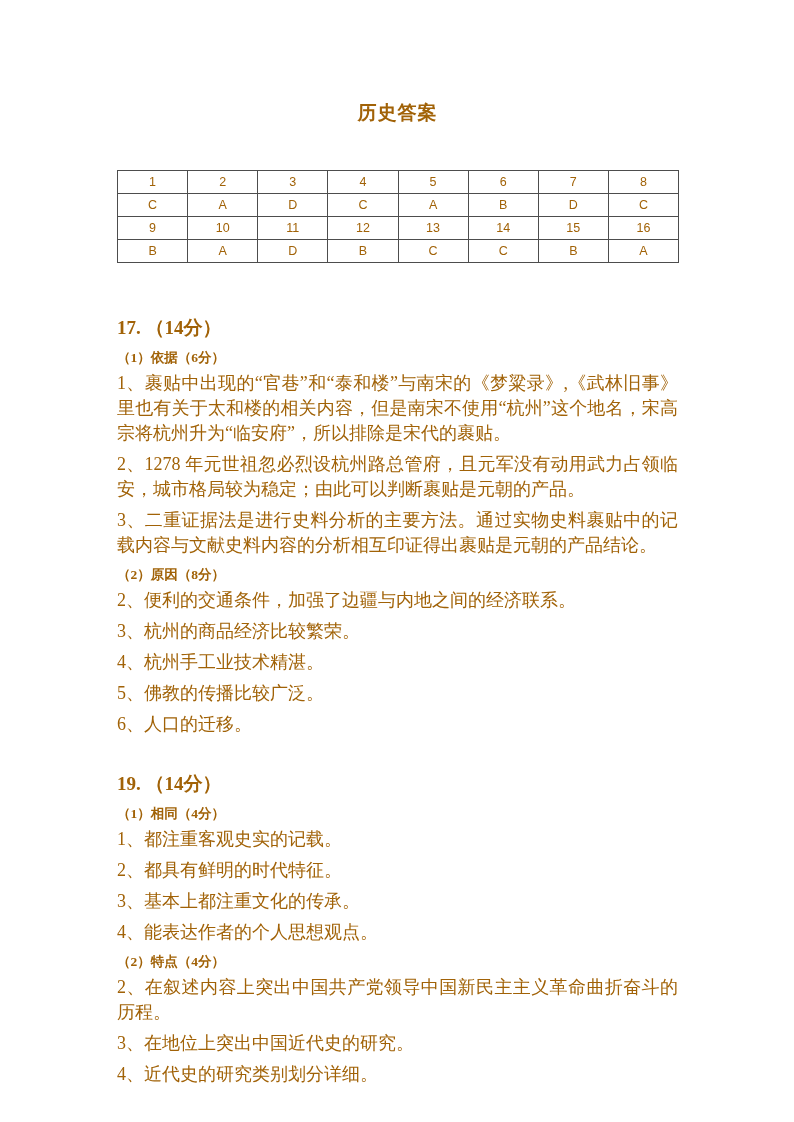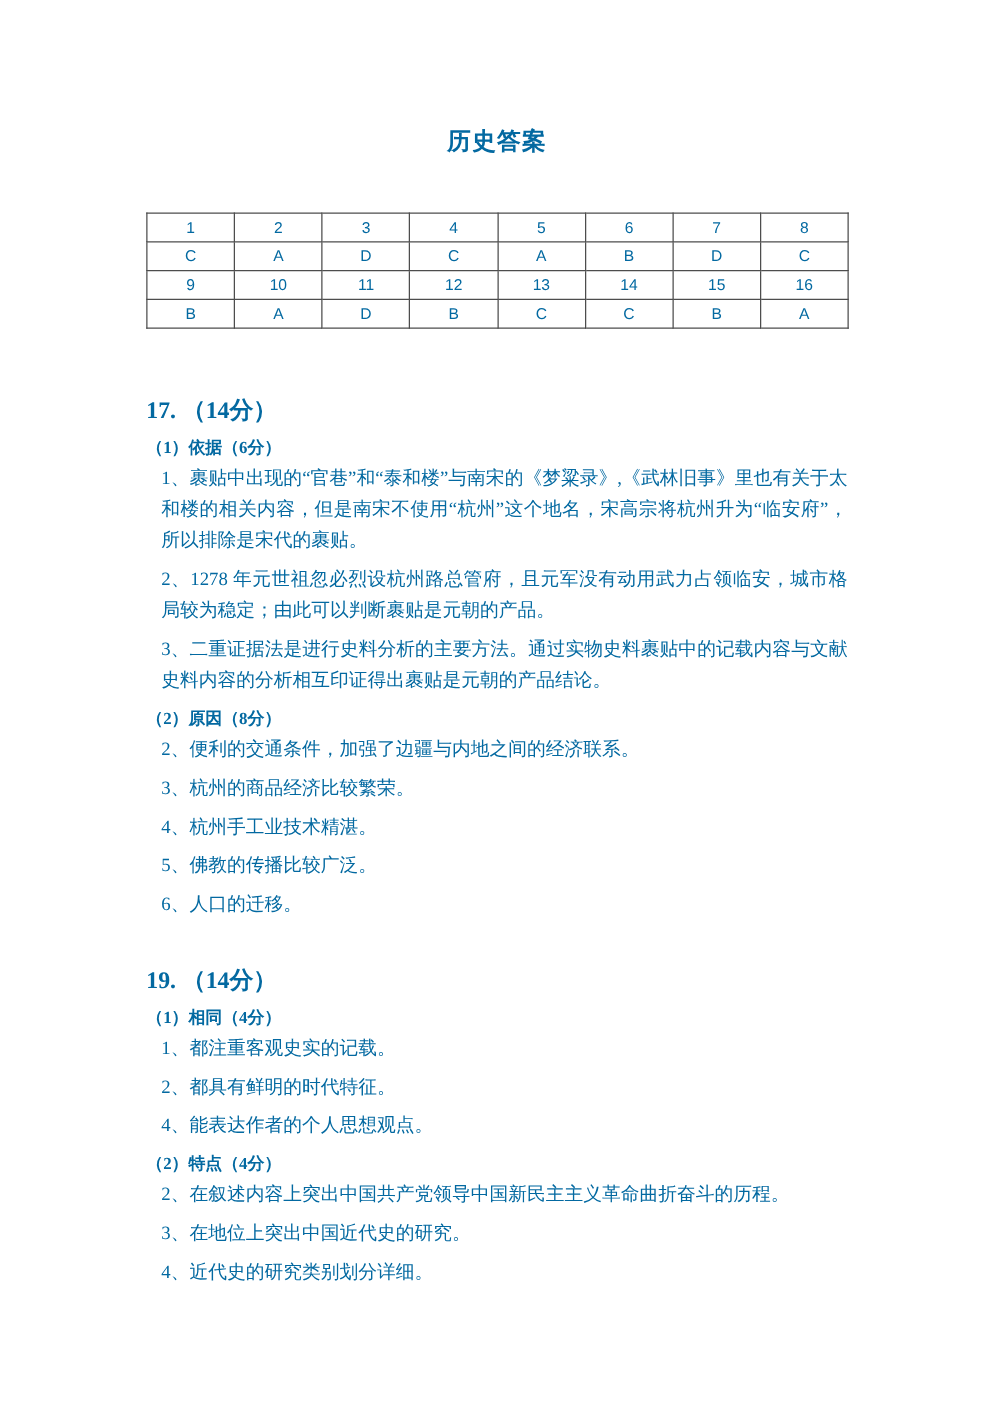--- a/index.html
+++ b/index.html
@@ -7,21 +7,21 @@
     margin: 0;
     padding: 0;
     background: #ffffff;
   }
   .page {
     width: 794px;
     height: 1122px;
     background: #ffffff;
     margin: 0 auto;
     position: relative;
-    color: #0369a1;
+    color: #a16207;
     font-family: "Liberation Serif", "DejaVu Serif", serif;
     overflow: hidden;
   }
   .inner {
     padding: 100px 116px 0 117px;
   }
   .doc-title {
     margin: 0 0 44px 0;
     text-align: center;
     font-size: 19px;
@@ -52,22 +52,22 @@
     margin: 0 0 4px 0;
     font-size: 19px;
     font-weight: 700;
   }
   .part-heading {
     margin: 8px 0 4px 0;
     font-size: 13.5px;
     font-weight: 700;
   }
   .item {
-    margin: 0 0 6px 12px;
-    font-size: 15px;
+    margin: 0 0 6px 0;
+    font-size: 18px;
     line-height: 25px;
     text-align: justify;
   }
 </style>
 </head>
 <body>
 
 <div class="page">
   <div class="inner">
 
@@ -133,20 +133,21 @@
       <p class="item">5、佛教的传播比较广泛。</p>
       <p class="item">6、人口的迁移。</p>
     </section>
 
     <section class="question q18">
       <p class="q-heading">19. （14分）</p>
 
       <p class="part-heading">（1）相同（4分）</p>
       <p class="item">1、都注重客观史实的记载。</p>
       <p class="item">2、都具有鲜明的时代特征。</p>
+      <p class="item">3、基本上都注重文化的传承。</p>
       <p class="item">4、能表达作者的个人思想观点。</p>
 
       <p class="part-heading">（2）特点（4分）</p>
       <p class="item">2、在叙述内容上突出中国共产党领导中国新民主主义革命曲折奋斗的历程。</p>
       <p class="item">3、在地位上突出中国近代史的研究。</p>
       <p class="item">4、近代史的研究类别划分详细。</p>
     </section>
 
   </div>
 </div>

